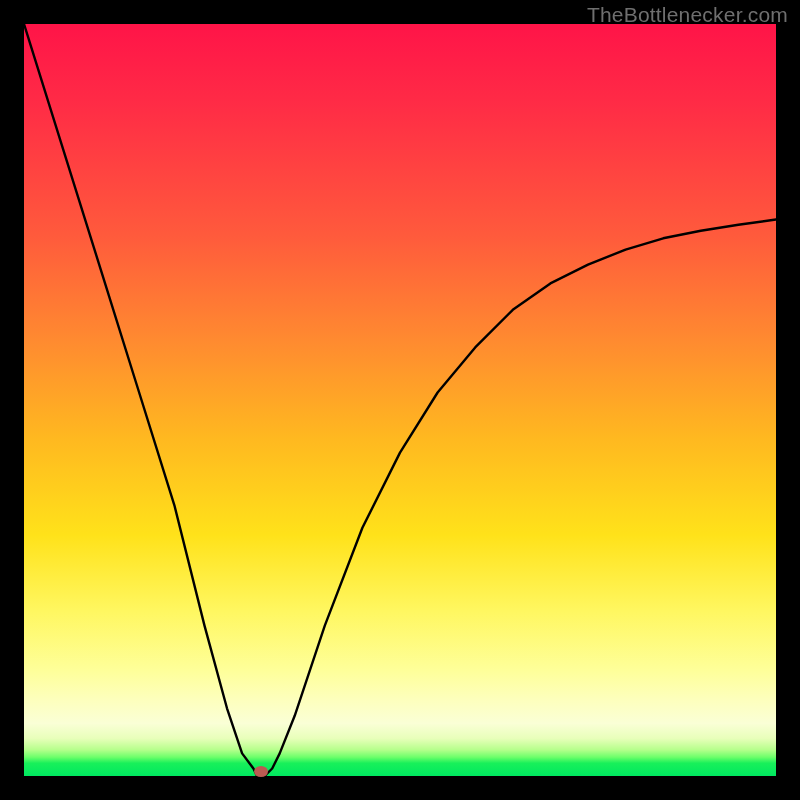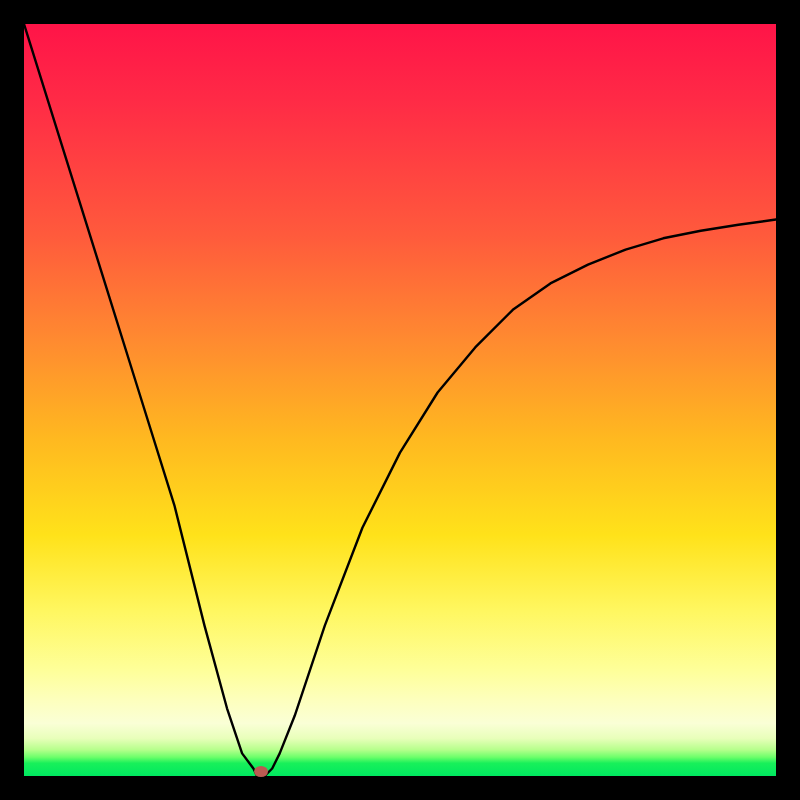--- a/index.html
+++ b/index.html
@@ -78,13 +78,14 @@
   <div class="plot">
 
     <svg class="curve" viewBox="0 0 752 752" preserveAspectRatio="none">
 
       <path id="curve-path" fill="none" stroke-width="2.4" stroke-linecap="round" stroke-linejoin="round" d="M0.0 0.0 L37.6 120.3 L75.2 240.6 L112.8 361.0 L150.4 481.3 L180.5 601.6 L203.0 684.3 L218.1 729.4 L229.4 744.5 L233.1 752.0 L240.6 752.0 L248.2 744.5 L255.7 729.4 L270.7 691.8 L300.8 601.6 L338.4 503.8 L376.0 428.6 L413.6 368.5 L451.2 323.4 L488.8 285.8 L526.4 259.4 L564.0 240.6 L601.6 225.6 L639.2 214.3 L676.8 206.8 L714.4 200.8 L752.0 195.5" stroke="#000000"></path>
     </svg>
 
     <div id="marker" class="marker" style="left: 229.88px; top: 742.24px; background: rgb(187, 90, 82);"></div>
   </div>
 
+  <div class="watermark">TheBottlenecker.com</div>
 </div>
 
 </body></html>

